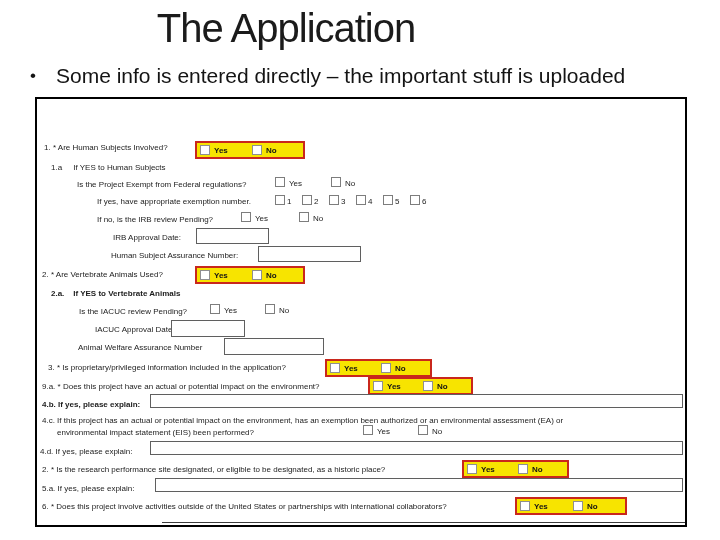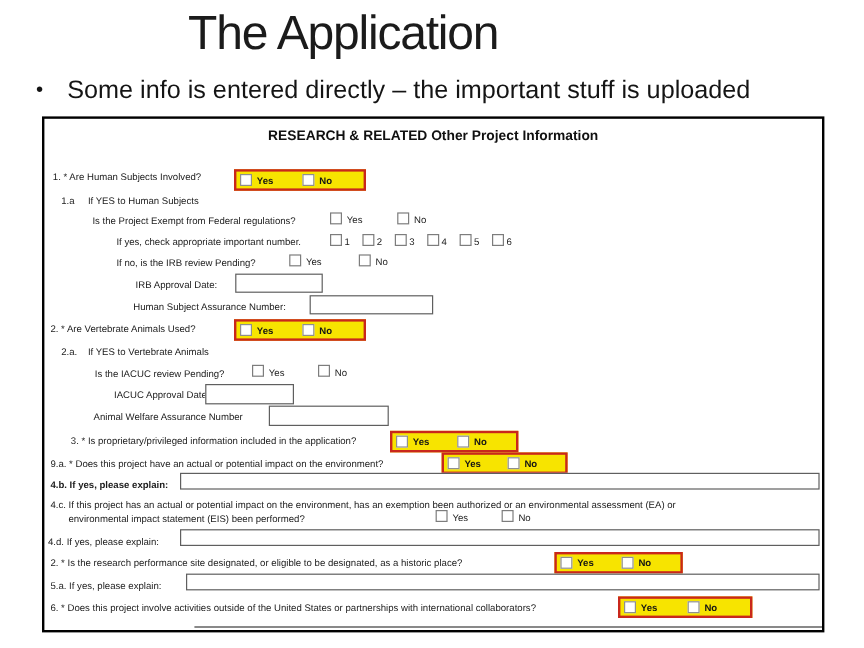--- a/index.html
+++ b/index.html
@@ -45,36 +45,35 @@
   .divider{position:absolute;height:1px;background:#3c3c3c;}
 </style>
 </head>
 <body>
 
 <div class="slide-title">The Application</div>
 
 <div class="bullet-row"><span class="bullet-marker">•</span><span>Some info is entered directly – the important stuff is uploaded</span></div>
 
 <div class="form-panel">
-  <div class="form-header">RESEARCH &amp; RELATED Other Project Information</div>
   <div id="form-body">
       <div class="form-label" style="left: 7px; top: 44px;">1. * Are Human Subjects Involved?</div>
       <div class="hl-box" style="left: 158px; top: 42px; width: 110px; background: rgb(247, 228, 0); border-color: rgb(201, 39, 28);">
         <div class="cb" style="left: 3px; top: 2px;"></div>
         <div class="hl-label" style="left: 17px;">Yes</div>
         <div class="cb" style="left: 55px; top: 2px;"></div>
         <div class="hl-label" style="left: 69px;">No</div>
       </div>
       <div class="form-label" style="left: 14px; top: 64px;">1.a     If YES to Human Subjects</div>
       <div class="form-label" style="left: 40px; top: 81px;">Is the Project Exempt from Federal regulations?</div>
       <div class="cb" style="left: 238px; top: 78px;"></div>
       <div class="form-label" style="left: 252px; top: 80px;">Yes</div>
       <div class="cb" style="left: 294px; top: 78px;"></div>
       <div class="form-label" style="left: 308px; top: 80px;">No</div>
-      <div class="form-label" style="left: 60px; top: 98px;">If yes, check appropriate important number.</div>
+      <div class="form-label" style="left: 60px; top: 98px;">If yes, have appropriate exemption number.</div>
       <div class="cb" style="left: 238px; top: 96px;"></div>
       <div class="form-label" style="left: 250px; top: 98px;">1</div>
       <div class="cb" style="left: 265px; top: 96px;"></div>
       <div class="form-label" style="left: 277px; top: 98px;">2</div>
       <div class="cb" style="left: 292px; top: 96px;"></div>
       <div class="form-label" style="left: 304px; top: 98px;">3</div>
       <div class="cb" style="left: 319px; top: 96px;"></div>
       <div class="form-label" style="left: 331px; top: 98px;">4</div>
       <div class="cb" style="left: 346px; top: 96px;"></div>
       <div class="form-label" style="left: 358px; top: 98px;">5</div>
@@ -89,31 +88,31 @@
       <div class="text-field" style="left: 159px; top: 129px; width: 73px; height: 16px;"></div>
       <div class="form-label" style="left: 74px; top: 152px;">Human Subject Assurance Number:</div>
       <div class="text-field" style="left: 221px; top: 147px; width: 103px; height: 16px;"></div>
       <div class="form-label" style="left: 5px; top: 171px;">2. * Are Vertebrate Animals Used?</div>
       <div class="hl-box" style="left: 158px; top: 167px; width: 110px; background: rgb(247, 228, 0); border-color: rgb(201, 39, 28);">
         <div class="cb" style="left: 3px; top: 2px;"></div>
         <div class="hl-label" style="left: 17px;">Yes</div>
         <div class="cb" style="left: 55px; top: 2px;"></div>
         <div class="hl-label" style="left: 69px;">No</div>
       </div>
-      <div class="form-label" style="left: 14px; top: 190px;">2.a.    If YES to Vertebrate Animals</div>
+      <div class="form-label" style="left: 14px; top: 190px; font-weight: bold;">2.a.    If YES to Vertebrate Animals</div>
       <div class="form-label" style="left: 42px; top: 208px;">Is the IACUC review Pending?</div>
       <div class="cb" style="left: 173px; top: 205px;"></div>
       <div class="form-label" style="left: 187px; top: 207px;">Yes</div>
       <div class="cb" style="left: 228px; top: 205px;"></div>
       <div class="form-label" style="left: 242px; top: 207px;">No</div>
       <div class="form-label" style="left: 42px; top: 226px; margin-left: 16px;">IACUC Approval Date:</div>
       <div class="text-field" style="left: 134px; top: 221px; width: 74px; height: 17px;"></div>
       <div class="form-label" style="left: 41px; top: 244px;">Animal Welfare Assurance Number</div>
       <div class="text-field" style="left: 187px; top: 239px; width: 100px; height: 17px;"></div>
-      <div class="form-label" style="left: 22px; top: 264px;">3. * Is proprietary/privileged information included in the application?</div>
+      <div class="form-label" style="left: 11px; top: 264px;">3. * Is proprietary/privileged information included in the application?</div>
       <div class="hl-box" style="left: 288px; top: 260px; width: 107px; background: rgb(247, 228, 0); border-color: rgb(201, 39, 28);">
         <div class="cb" style="left: 3px; top: 2px;"></div>
         <div class="hl-label" style="left: 17px;">Yes</div>
         <div class="cb" style="left: 54px; top: 2px;"></div>
         <div class="hl-label" style="left: 68px;">No</div>
       </div>
       <div class="form-label" style="left: 5px; top: 283px;">9.a. * Does this project have an actual or potential impact on the environment?</div>
       <div class="hl-box" style="left: 331px; top: 278px; width: 105px; background: rgb(247, 228, 0); border-color: rgb(201, 39, 28);">
         <div class="cb" style="left: 3px; top: 2px;"></div>
         <div class="hl-label" style="left: 17px;">Yes</div>

